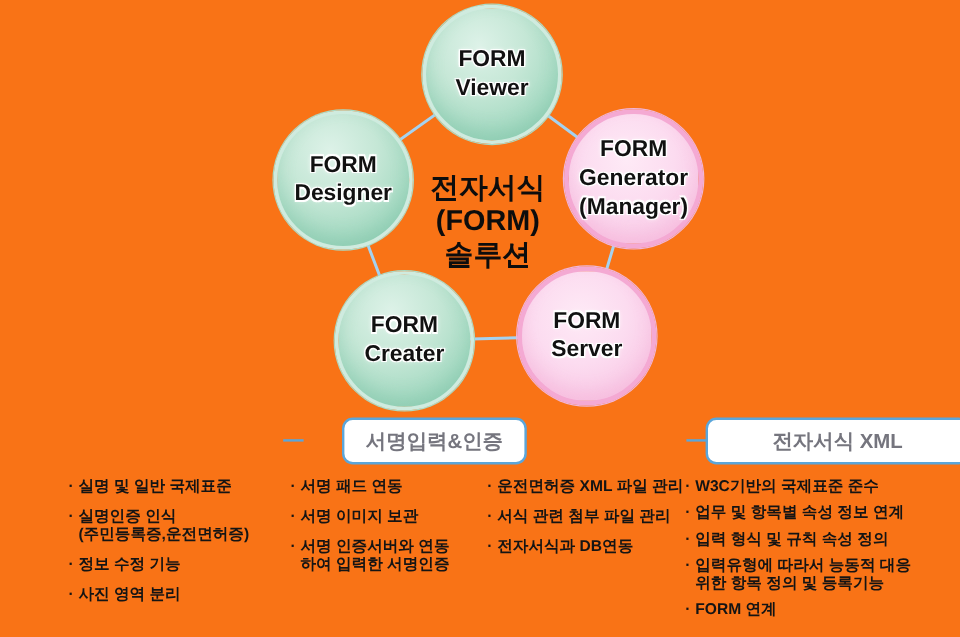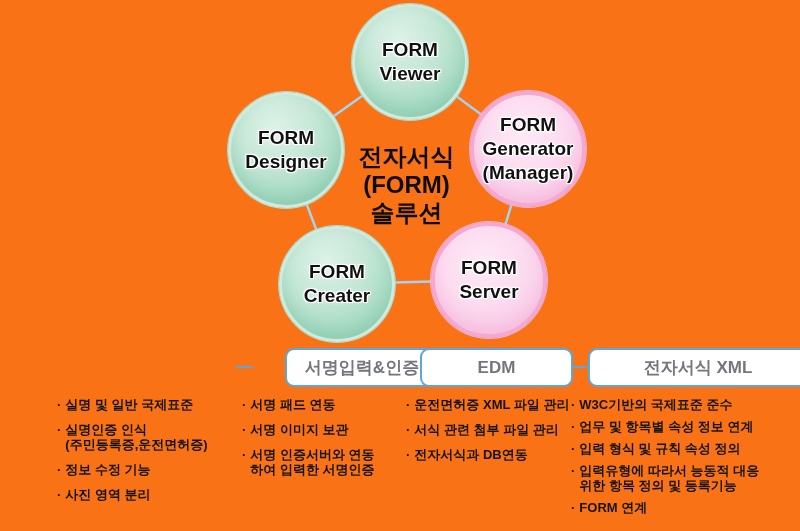--- a/index.html
+++ b/index.html
@@ -157,21 +157,20 @@
 Creater</div>
 
   <div class="circle pink" id="c-server">FORM
 Server</div>
 
   <div class="center-label">전자서식
 (FORM)
 솔루션</div>
 
   <div class="fbox" id="fbox-1">서명입력&amp;인증</div>
-  <div class="fbox" id="fbox-2">EDM</div>
   <div class="fbox" id="fbox-3">전자서식 XML</div>
 
   <div class="blink" id="blink-0"></div>
   <div class="blink" id="blink-1"></div>
   <div class="blink" id="blink-2"></div>
 
   <div class="col" id="col-0">
     <div class="li">
       <span class="bullet">·</span>
       <span class="txt">실명 및 일반 국제표준</span>

